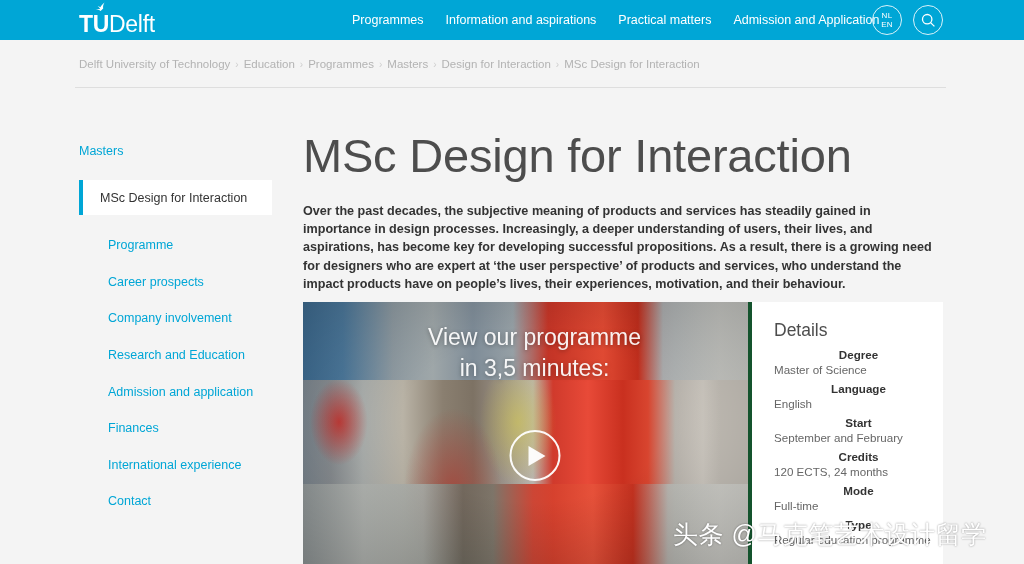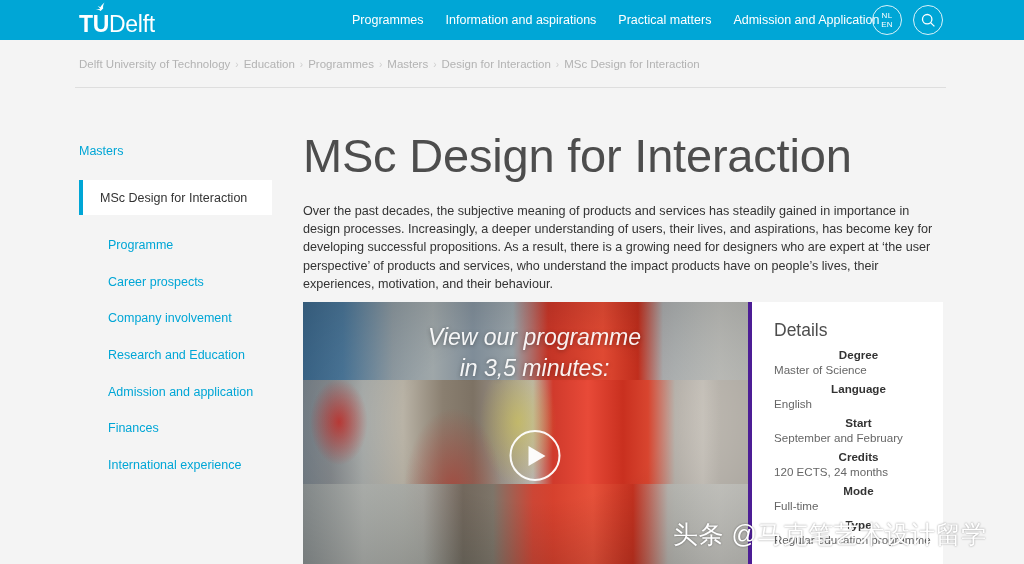--- a/index.html
+++ b/index.html
@@ -111,32 +111,31 @@
   .page-title {
     position: absolute; left: 303px; top: 128px;
     font-size: 47px; font-weight: 300;
     color: #4d4d4d;
     letter-spacing: -0.2px;
     white-space: nowrap;
   }
   .intro {
     position: absolute; left: 303px; top: 202px;
     width: 636px;
-    font-size: 12.6px; font-weight: normal;
+    font-size: 12.6px; font-weight: bold;
     line-height: 18.2px; color: #333333;
   }
 
   
   .video {
     position: absolute; left: 303px; top: 302px;
     width: 463px; height: 262px;
     overflow: hidden;
     cursor: pointer;
     background: #3b82f6;
-    font-style: italic;
   }
   .video .photo {
     position: absolute; inset: 0;
     background:
       radial-gradient(ellipse 70px 120px at 150px 190px, rgba(170,60,50,.75), rgba(170,60,50,0) 70%),
       radial-gradient(ellipse 40px 60px at 36px 120px, rgba(205,45,40,.85), rgba(205,45,40,0) 72%),
       radial-gradient(ellipse 55px 90px at 215px 120px, rgba(218,205,60,.5), rgba(218,205,60,0) 70%),
       linear-gradient(to right,
         #7f8a93 0px, #8d9296 28px, #aeb2b0 60px,
         #b9b3a6 100px, #8a7f70 140px, #7d7264 170px,
@@ -191,21 +190,21 @@
     border-left: 17px solid rgba(255,255,255,.95);
     border-top: 10px solid transparent;
     border-bottom: 10px solid transparent;
   }
 
   
   .details {
     position: absolute; left: 748px; top: 302px;
     width: 195px; height: 262px;
     background: #ffffff;
-    border-left: 4px solid #4c1d95;
+    border-left: 4px solid #14532d;
     padding: 18px 0 0 22px;
     overflow: hidden;
   }
   .details h2 {
     font-size: 17.5px; font-weight: 400;
     color: #4d4d4d; margin-bottom: 7px;
   }
   .details dt {
     font-size: 11.6px; font-weight: bold;
     color: #333333; margin-top: 6px; text-align: center;
@@ -269,20 +268,21 @@
   </div>
 
   <nav class="subnav">
     <a href="#">Programme</a>
     <a href="#">Career prospects</a>
     <a href="#">Company involvement</a>
     <a href="#">Research and Education</a>
     <a href="#">Admission and application</a>
     <a href="#">Finances</a>
     <a href="#">International experience</a>
+    <a href="#">Contact</a>
   </nav>
 </aside>
 
 <h1 class="page-title">MSc Design for Interaction</h1>
 <p class="intro">Over the past decades, the subjective meaning of products and services has steadily gained in importance in design processes. Increasingly, a deeper understanding of users, their lives, and aspirations, has become key for developing successful propositions. As a result, there is a growing need for designers who are expert at ‘the user perspective’ of products and services, who understand the impact products have on people’s lives, their experiences, motivation, and their behaviour.</p>
 
 <div class="video">
   <div class="photo"></div>
   <div class="photo-top"></div>
   <div class="photo-floor"></div>

